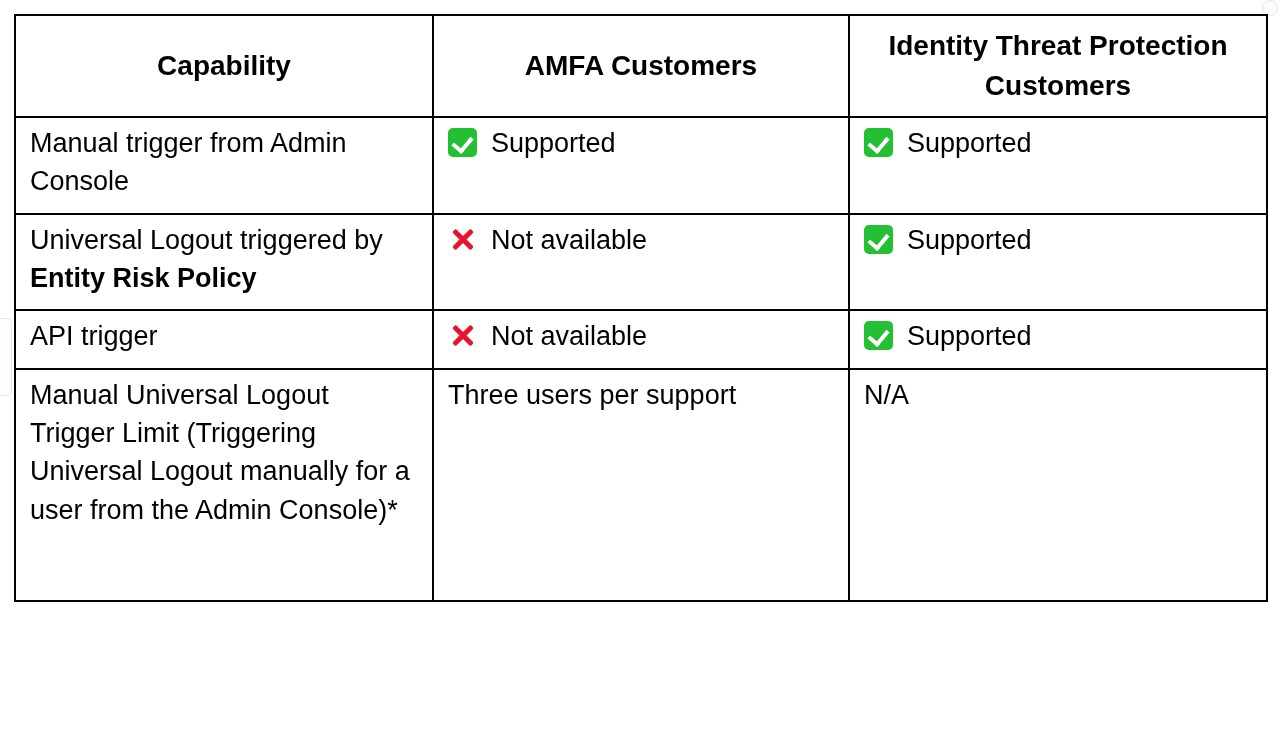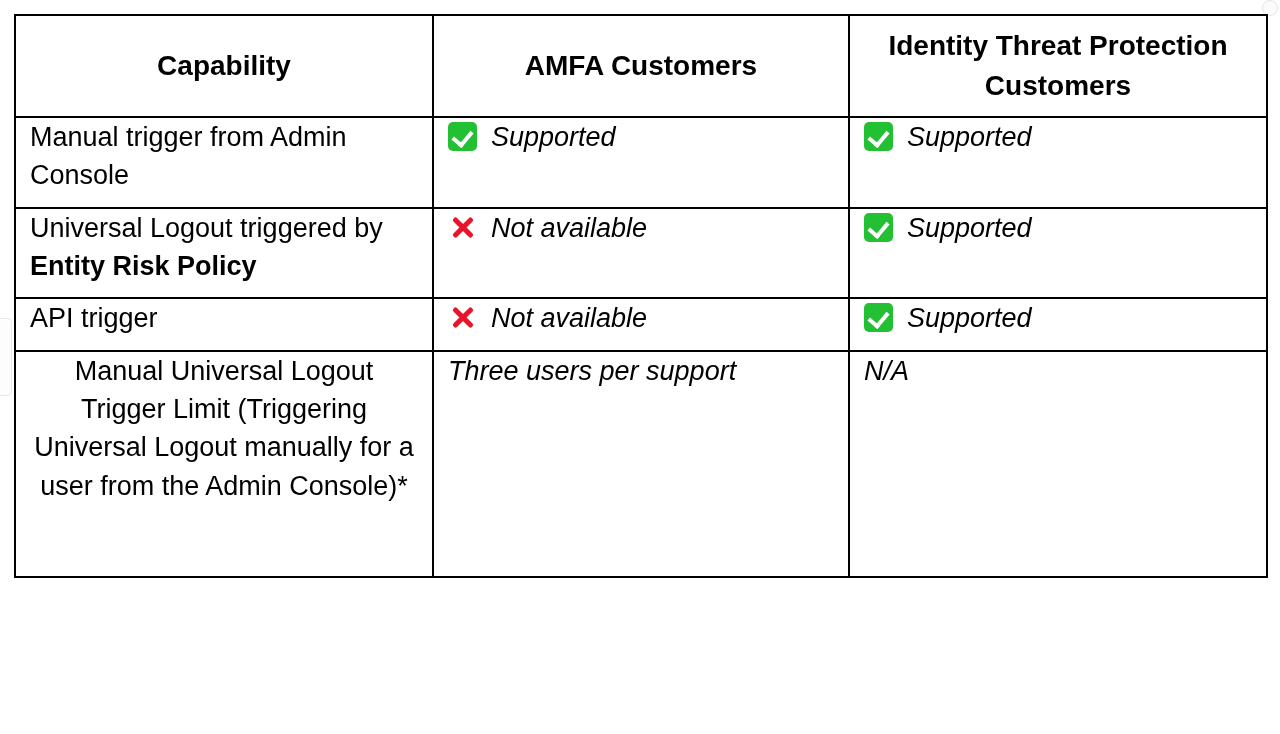--- a/index.html
+++ b/index.html
@@ -47,41 +47,40 @@
     border-collapse: collapse;
     table-layout: fixed;
     background: #ffffff;
   }
   table.cmp col.c1 { width: 418px; }
   table.cmp col.c2 { width: 416px; }
   table.cmp col.c3 { width: 418px; }
   table.cmp th, table.cmp td {
     border: 2px solid #000000;
     vertical-align: top;
-    padding: 0 14px 12px 14px;
+    padding: 6px 14px 12px 14px;
     font-size: 27px;
     line-height: 1.42;
     color: #000000;
   }
   table.cmp thead th {
     text-align: center;
     font-weight: bold;
     font-size: 28px;
     height: 84px;
     vertical-align: middle;
     padding: 8px 14px;
   }
   table.cmp tbody td {
     font-weight: normal;
   }
   .status {
     display: flex;
     align-items: flex-start;
     gap: 14px;
-    font-style: italic;
   }
   .status .label { white-space: nowrap; }
   .mark {
     display: inline-block;
     width: 29px;
     height: 29px;
     flex: 0 0 29px;
     position: relative;
     margin-top: 4px;
   }
@@ -107,21 +106,21 @@
     left: 2px;
     top: 12px;
     width: 26px;
     height: 5px;
     background: #e8142a;
     border-radius: 2px;
   }
   .mark.cross::before { transform: rotate(45deg); }
   .mark.cross::after  { transform: rotate(-45deg); }
   .strong { font-weight: bold; margin-top: 22px; }
-  .row-tall td { height: 212px; text-align: center; }
+  .row-tall td { height: 212px; }
 </style>
 </head>
 <body>
 
 <div class="page">
 
   <div class="edge-artifact-tr"></div>
   <div class="edge-artifact-l"></div>
 
   <table class="cmp">

